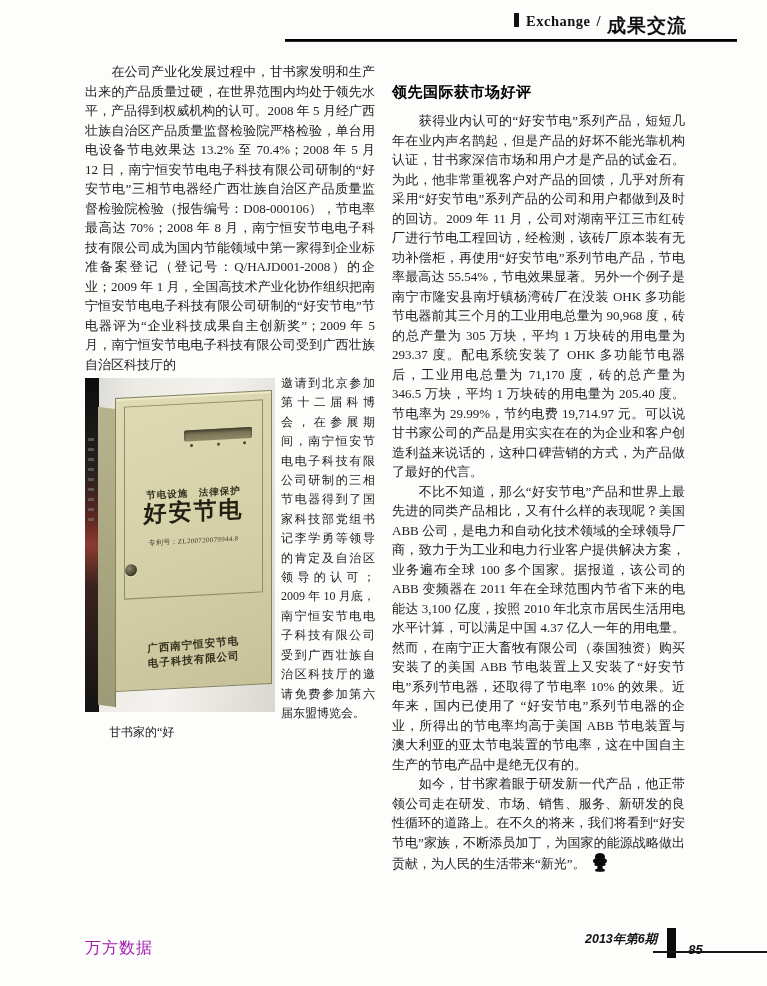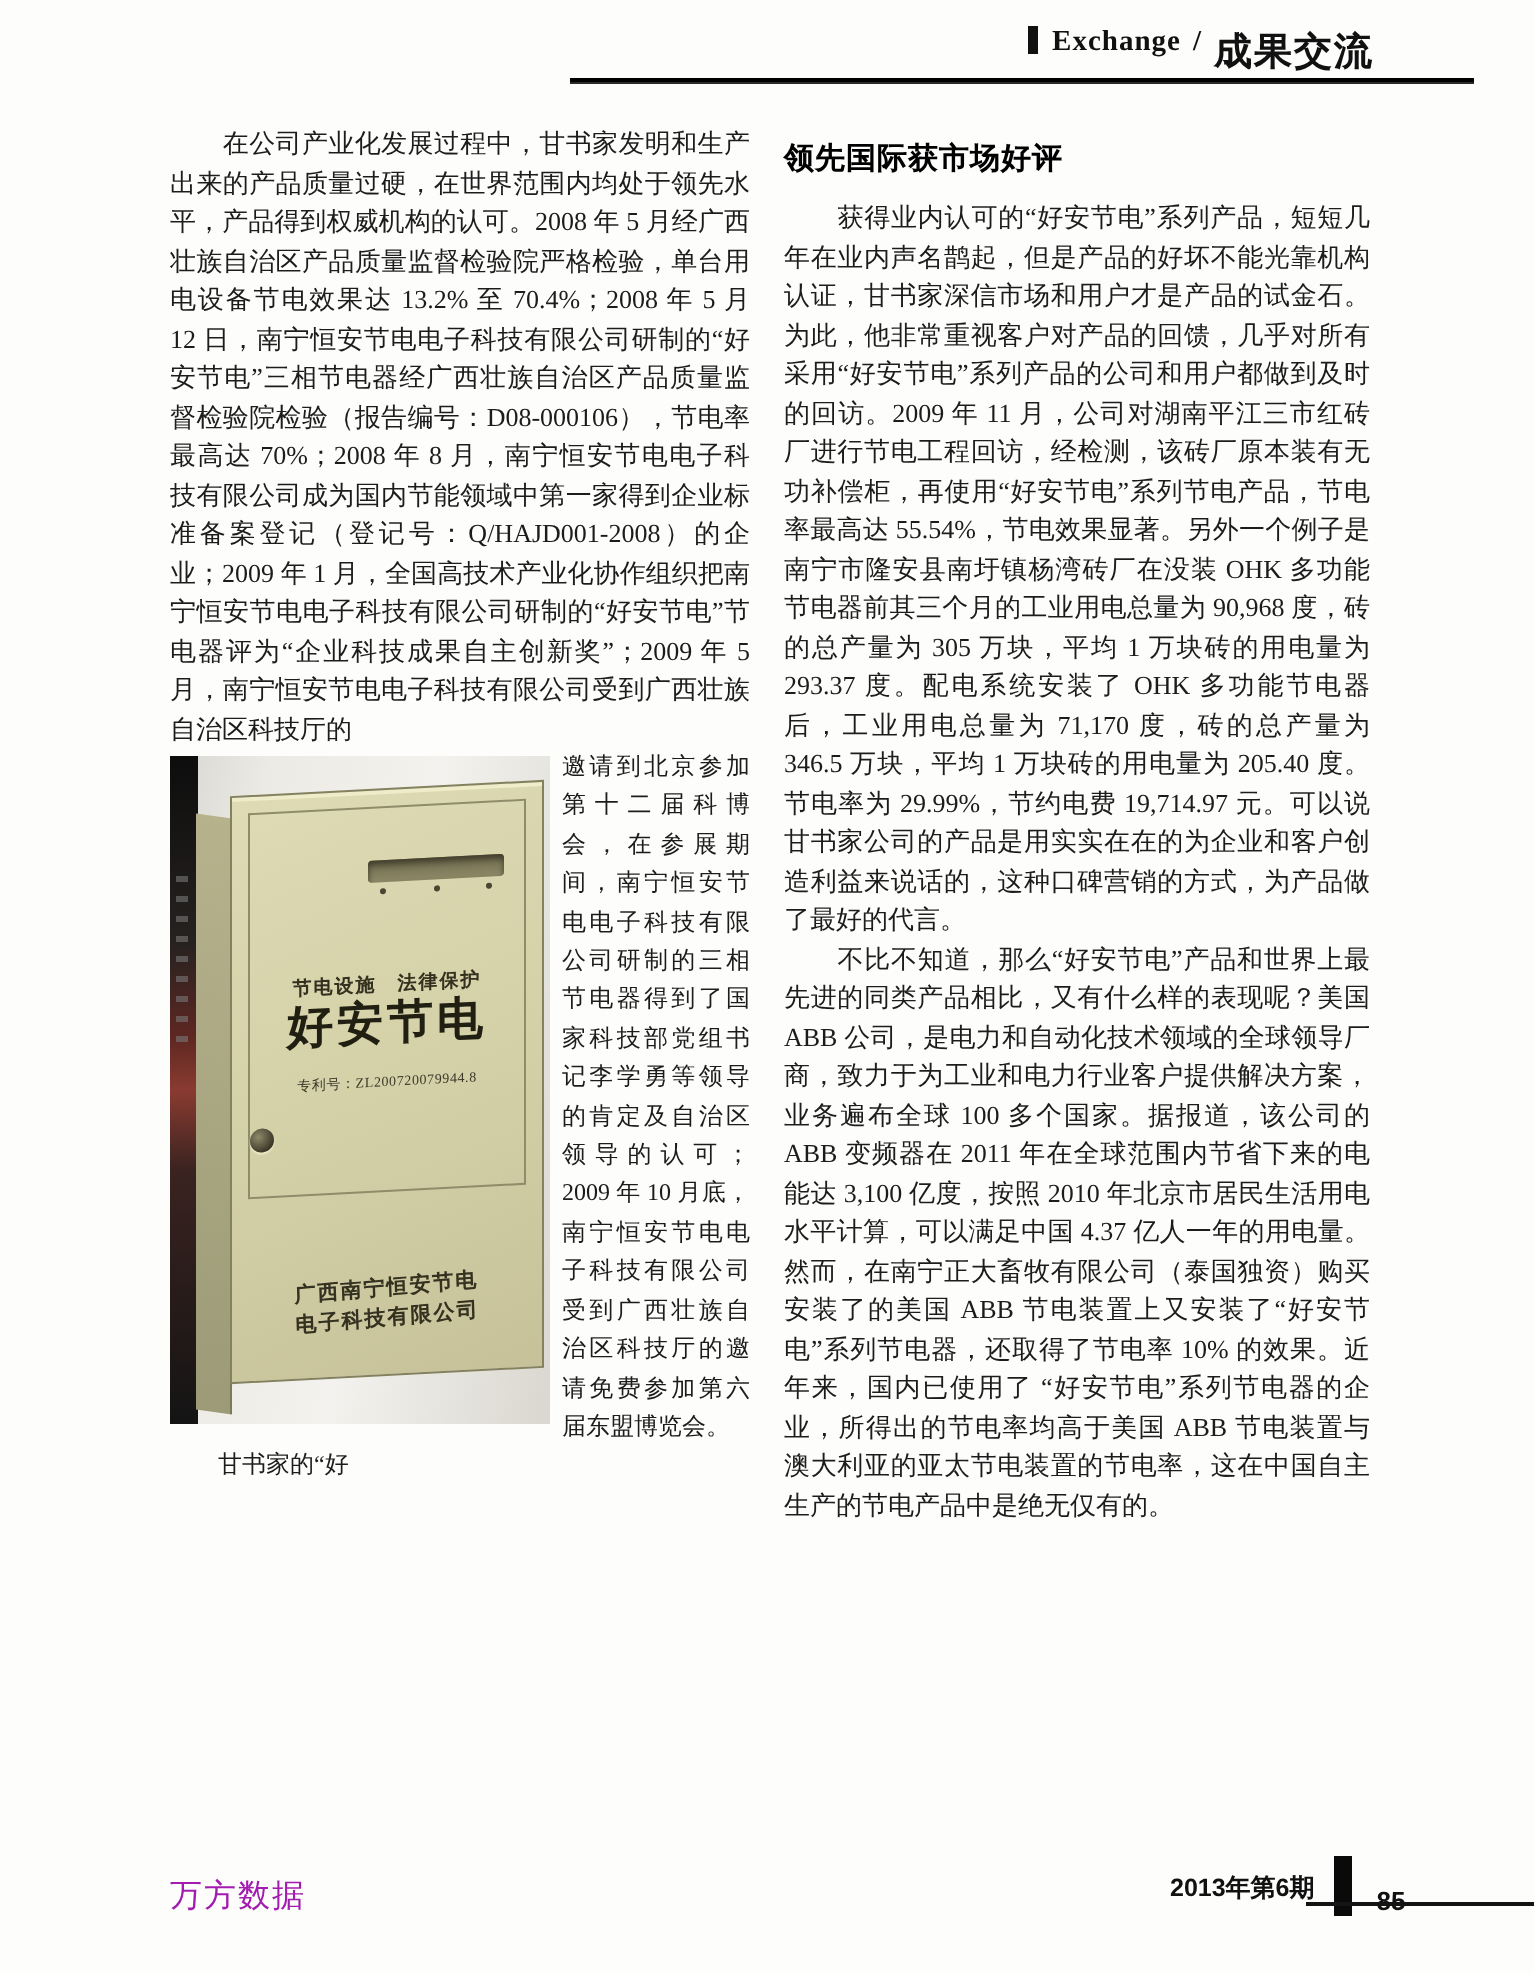--- a/index.html
+++ b/index.html
@@ -28,21 +28,21 @@
   
   .col { position:absolute; top:62px; font-size:13px; line-height:19.5px; text-align:justify; }
   .col-left  { left:85px;  width:290px; }
   .col-right { left:392px; width:293px; }
   .col p { margin:0; }
   h3.sec {
     font-family:"Liberation Sans", sans-serif;
     font-size:15px; font-weight:bold; color:#000;
     margin:0 0 7px 0; line-height:20px; letter-spacing:.5px;
   }
-  .col-right h3.sec { margin:8px 0 9px 0; }
+  .col-right h3.sec { margin:20px 0 9px 0; }
 
   
   .wrap-zone { overflow:visible; }
   .wrap-zone p { font-size:12px; line-height:19.4px; }
   .photo {
     float:left; width:190px; height:334px; margin:4px 6px 0 0;
     position:relative; overflow:hidden;
     background:linear-gradient(100deg,#d8d6d0 0%,#eceae4 20%,#f3f2ee 55%,#d9d7cf 100%);
   }
   .photo .dark-strip {
@@ -87,21 +87,21 @@
     box-shadow:0 1px 1px #efecc9;
   }
   .box-company { position:absolute; left:0; right:0; bottom:7%; text-align:center;
     font-family:"Liberation Sans", sans-serif; font-weight:bold; font-size:10.5px;
     line-height:15px; color:#343120; transform:rotate(-2deg); letter-spacing:1px; }
 
   
   .endmark { display:inline-block; width:20px; height:20px; vertical-align:-4px; margin-left:4px; }
 
   
-  .footer { position:absolute; top:928px; left:585px; display:flex; align-items:center; }
+  .footer { position:absolute; top:928px; left:585px; display:flex; align-items:flex-start;font-style:italic; }
   .footer .issue { font-family:"Liberation Sans", sans-serif; font-weight:bold; font-size:12.5px; margin-top:3px; color:#111; }
   .footer .fbar { width:9px; height:30px; background:#0a0a0a; margin:0 12px 0 10px; }
   .footer .pageno { font-family:"Liberation Sans", sans-serif; font-weight:bold; font-size:13px; margin-top:14px; color:#111; }
   .footer-rule { position:absolute; top:951px; left:653px; right:0; height:2px; background:#141414; }
 
   .watermark { position:absolute; top:938px; left:85px; font-family:Liberation Sans, sans-serif;
     font-size:16px; color:#a21caf; letter-spacing:1px; }
 </style>
 </head>
 <body>
@@ -144,20 +144,24 @@
       </div>
       <p>邀请到北京参加第十二届科博会，在参展期间，南宁恒安节电电子科技有限公司研制的三相节电器得到了国家科技部党组书记李学勇等领导的肯定及自治区领导的认可；2009 年 10 月底，南宁恒安节电电子科技有限公司受到广西壮族自治区科技厅的邀请免费参加第六届东盟博览会。</p>
       <p>　　甘书家的“好</p>
     </div>
   </div>
 
   <div class="col col-right">
     <h3 class="sec">领先国际获市场好评</h3>
     <p>　　获得业内认可的“好安节电”系列产品，短短几年在业内声名鹊起，但是产品的好坏不能光靠机构认证，甘书家深信市场和用户才是产品的试金石。为此，他非常重视客户对产品的回馈，几乎对所有采用“好安节电”系列产品的公司和用户都做到及时的回访。2009 年 11 月，公司对湖南平江三市红砖厂进行节电工程回访，经检测，该砖厂原本装有无功补偿柜，再使用“好安节电”系列节电产品，节电率最高达 55.54%，节电效果显著。另外一个例子是南宁市隆安县南圩镇杨湾砖厂在没装 OHK 多功能节电器前其三个月的工业用电总量为 90,968 度，砖的总产量为 305 万块，平均 1 万块砖的用电量为 293.37 度。配电系统安装了 OHK 多功能节电器后，工业用电总量为 71,170 度，砖的总产量为 346.5 万块，平均 1 万块砖的用电量为 205.40 度。节电率为 29.99%，节约电费 19,714.97 元。可以说甘书家公司的产品是用实实在在的为企业和客户创造利益来说话的，这种口碑营销的方式，为产品做了最好的代言。</p>
     <p>　　不比不知道，那么“好安节电”产品和世界上最先进的同类产品相比，又有什么样的表现呢？美国 ABB 公司，是电力和自动化技术领域的全球领导厂商，致力于为工业和电力行业客户提供解决方案，业务遍布全球 100 多个国家。据报道，该公司的 ABB 变频器在 2011 年在全球范围内节省下来的电能达 3,100 亿度，按照 2010 年北京市居民生活用电水平计算，可以满足中国 4.37 亿人一年的用电量。然而，在南宁正大畜牧有限公司（泰国独资）购买安装了的美国 ABB 节电装置上又安装了“好安节电”系列节电器，还取得了节电率 10% 的效果。近年来，国内已使用了 “好安节电”系列节电器的企业，所得出的节电率均高于美国 ABB 节电装置与澳大利亚的亚太节电装置的节电率，这在中国自主生产的节电产品中是绝无仅有的。</p>
+    <p><span>　　如今，甘书家着眼于研发新一代产品，他正带领公司走在研发、市场、销售、服务、新研发的良性循环的道路上。在不久的将来，我们将看到“好安节电”家族，不断添员加丁，为国家的能源战略做出贡献，为人民的生活带来“新光”。</span><svg class="endmark" viewBox="0 0 20 20" xmlns="http://www.w3.org/2000/svg">
+          <path fill="#0a0a0a" d="M10 1 C6 1 4 4 5.5 6.5 C2.5 7 2 10.5 5 11.5 C3.5 13 5 14.5 7.5 14 L7 18 C8.5 19.5 11.5 19.5 13 18 L12.5 14 C15 14.5 16.5 13 15 11.5 C18 10.5 17.5 7 14.5 6.5 C16 4 14 1 10 1 Z"></path>
+          <ellipse fill="#0a0a0a" cx="10" cy="18.2" rx="5" ry="1.6"></ellipse>
+        </svg></p>
   </div>
 
   <div class="footer">
     <span class="issue">2013年第6期</span>
     <span class="fbar"></span>
     <span class="pageno">85</span>
   </div>
   <div class="footer-rule"></div>
 
   <div class="watermark">万方数据</div>

